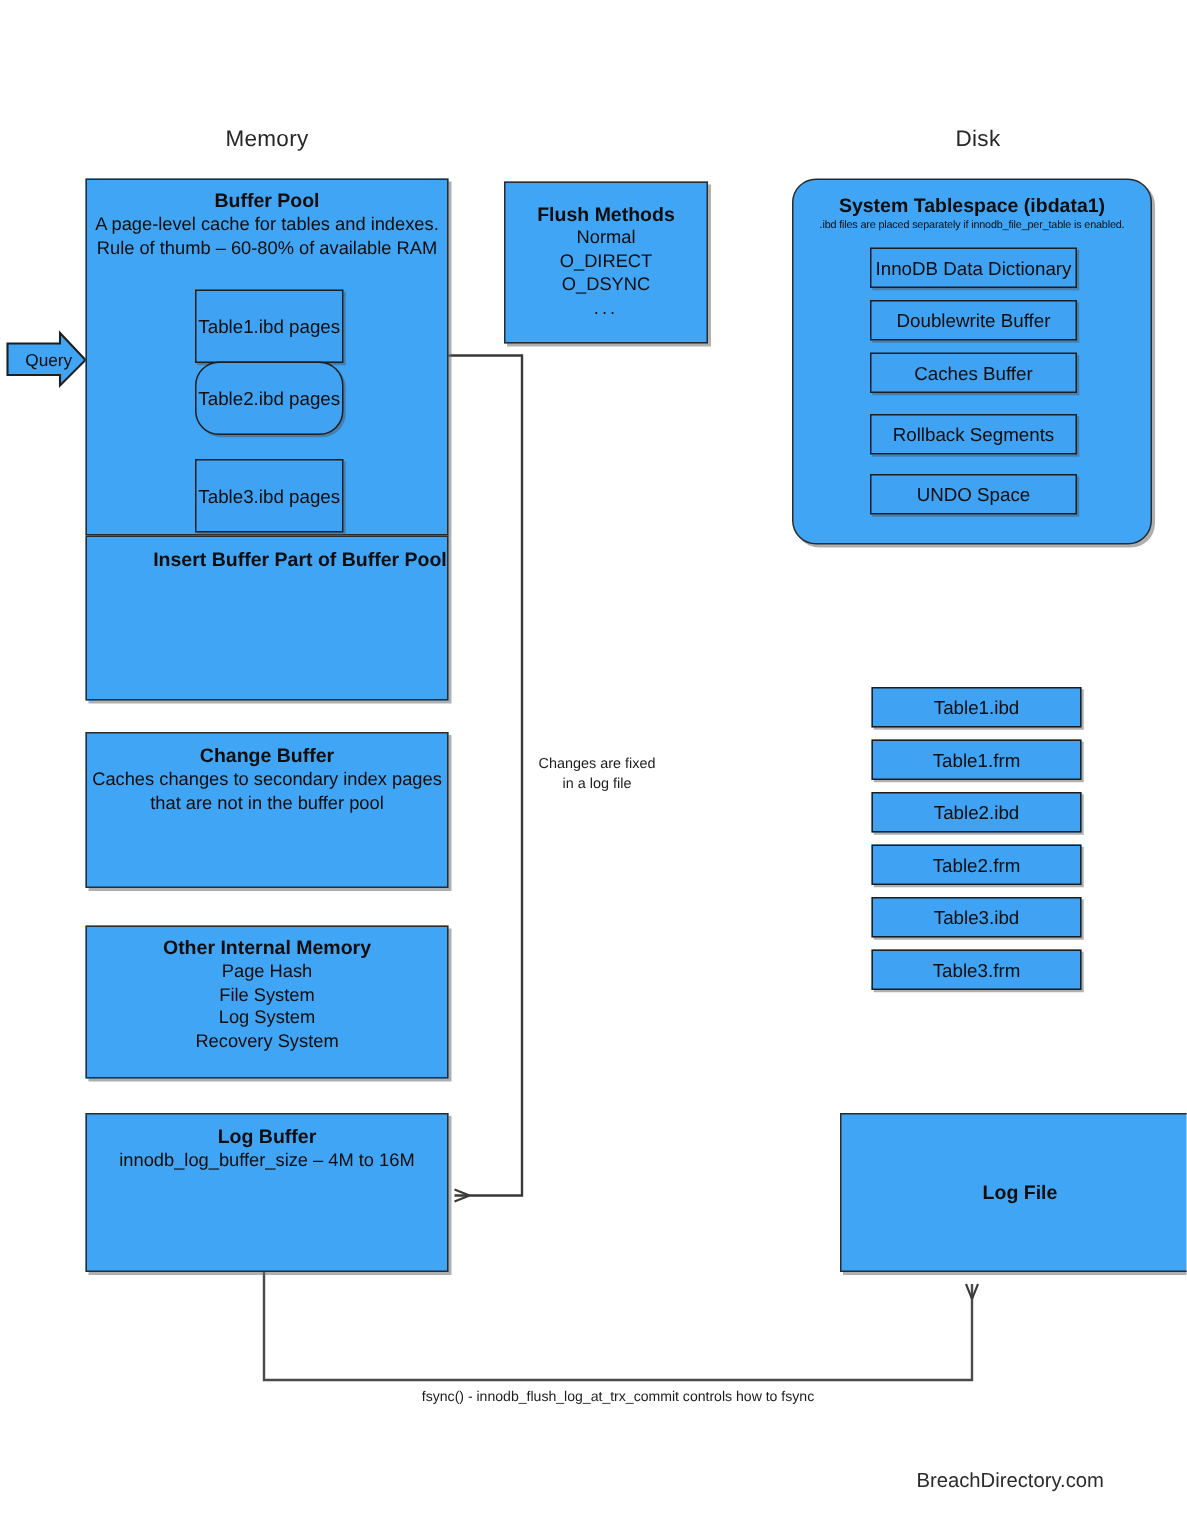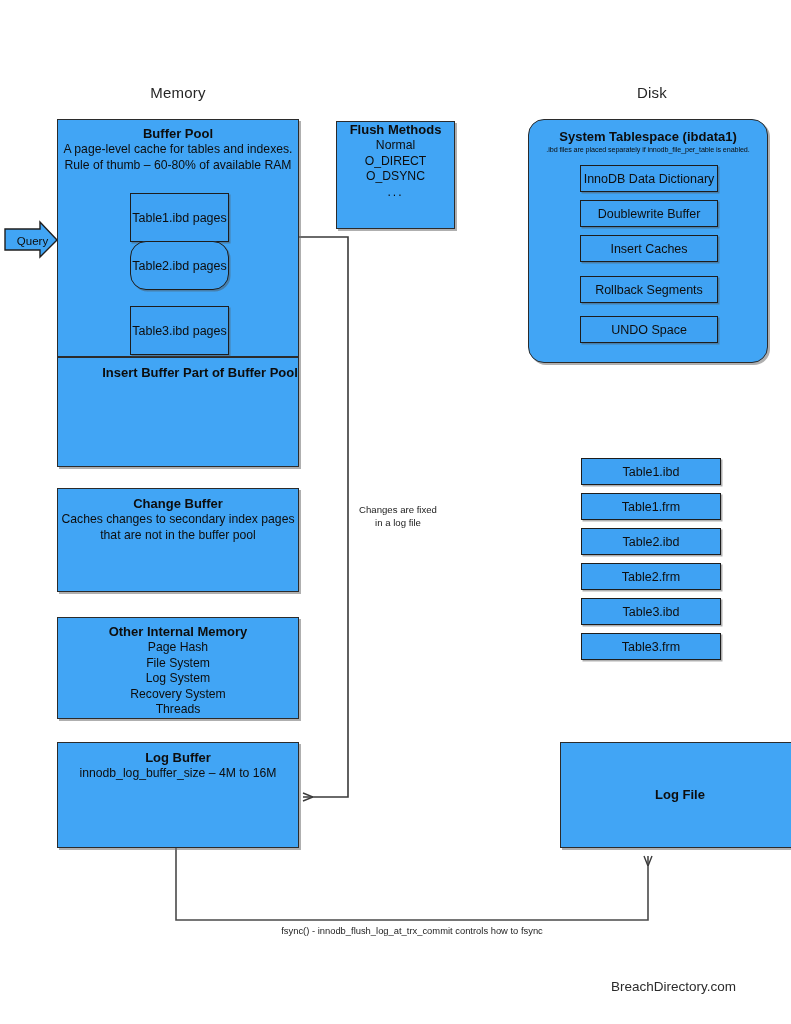--- a/index.html
+++ b/index.html
@@ -139,29 +139,28 @@
     <span class="sub-line">Caches changes to secondary index pages</span>
     <span class="sub-line">that are not in the buffer pool</span>
   </div>
 
   <div class="abs box" style="left:57px; top:617px; width:242px; height:102px; padding-top:6px;">
     <span class="title-b">Other Internal Memory</span>
     <span class="sub-line">Page Hash</span>
     <span class="sub-line">File System</span>
     <span class="sub-line">Log System</span>
     <span class="sub-line">Recovery System</span>
-    <span class="sub-line">Threads</span>
   </div>
 
   <div class="abs box" style="left:57px; top:742px; width:242px; height:106px; padding-top:7px;">
     <span class="title-b">Log Buffer</span>
     <span class="sub-line">innodb_log_buffer_size – 4M to 16M</span>
   </div>
 
-  <div class="abs box" style="left:336px; top:121px; width:119px; height:108px; ">
+  <div class="abs box" style="left:336px; top:121px; width:136px; height:108px; padding-top:13px;">
     <span class="title-b">Flush Methods</span>
     <span class="sub-line">Normal</span>
     <span class="sub-line">O_DIRECT</span>
     <span class="sub-line">O_DSYNC</span>
     <span class="sub-line" style="letter-spacing:2px;">...</span>
   </div>
 
   <div class="abs conn-label" style="left:352px; top:503px; width:92px;">
     <span>Changes are fixed</span><br>
     <span>in a log file</span>
@@ -170,21 +169,21 @@
   <div class="abs box" style="left:528px; top:119px; width:240px; height:244px; padding-top:9px;border-radius:16px;">
     <span class="title-b">System Tablespace (ibdata1)</span>
     <span class="tiny-note">.ibd files are placed separately if innodb_file_per_table is enabled.</span>
     <div class="abs box-inner" style="left:51px; top:45px; width:138px; height:27px;">
       <span>InnoDB Data Dictionary</span>
     </div>
     <div class="abs box-inner" style="left:51px; top:80px; width:138px; height:27px;">
       <span>Doublewrite Buffer</span>
     </div>
     <div class="abs box-inner" style="left:51px; top:115px; width:138px; height:27px;">
-      <span>Insert Caches</span>
+      <span>Caches Buffer</span>
     </div>
     <div class="abs box-inner" style="left:51px; top:156px; width:138px; height:27px;">
       <span>Rollback Segments</span>
     </div>
     <div class="abs box-inner" style="left:51px; top:196px; width:138px; height:27px;">
       <span>UNDO Space</span>
     </div>
   </div>
 
   <div class="abs box-inner" style="left:581px; top:458px; width:140px; height:27px;">

